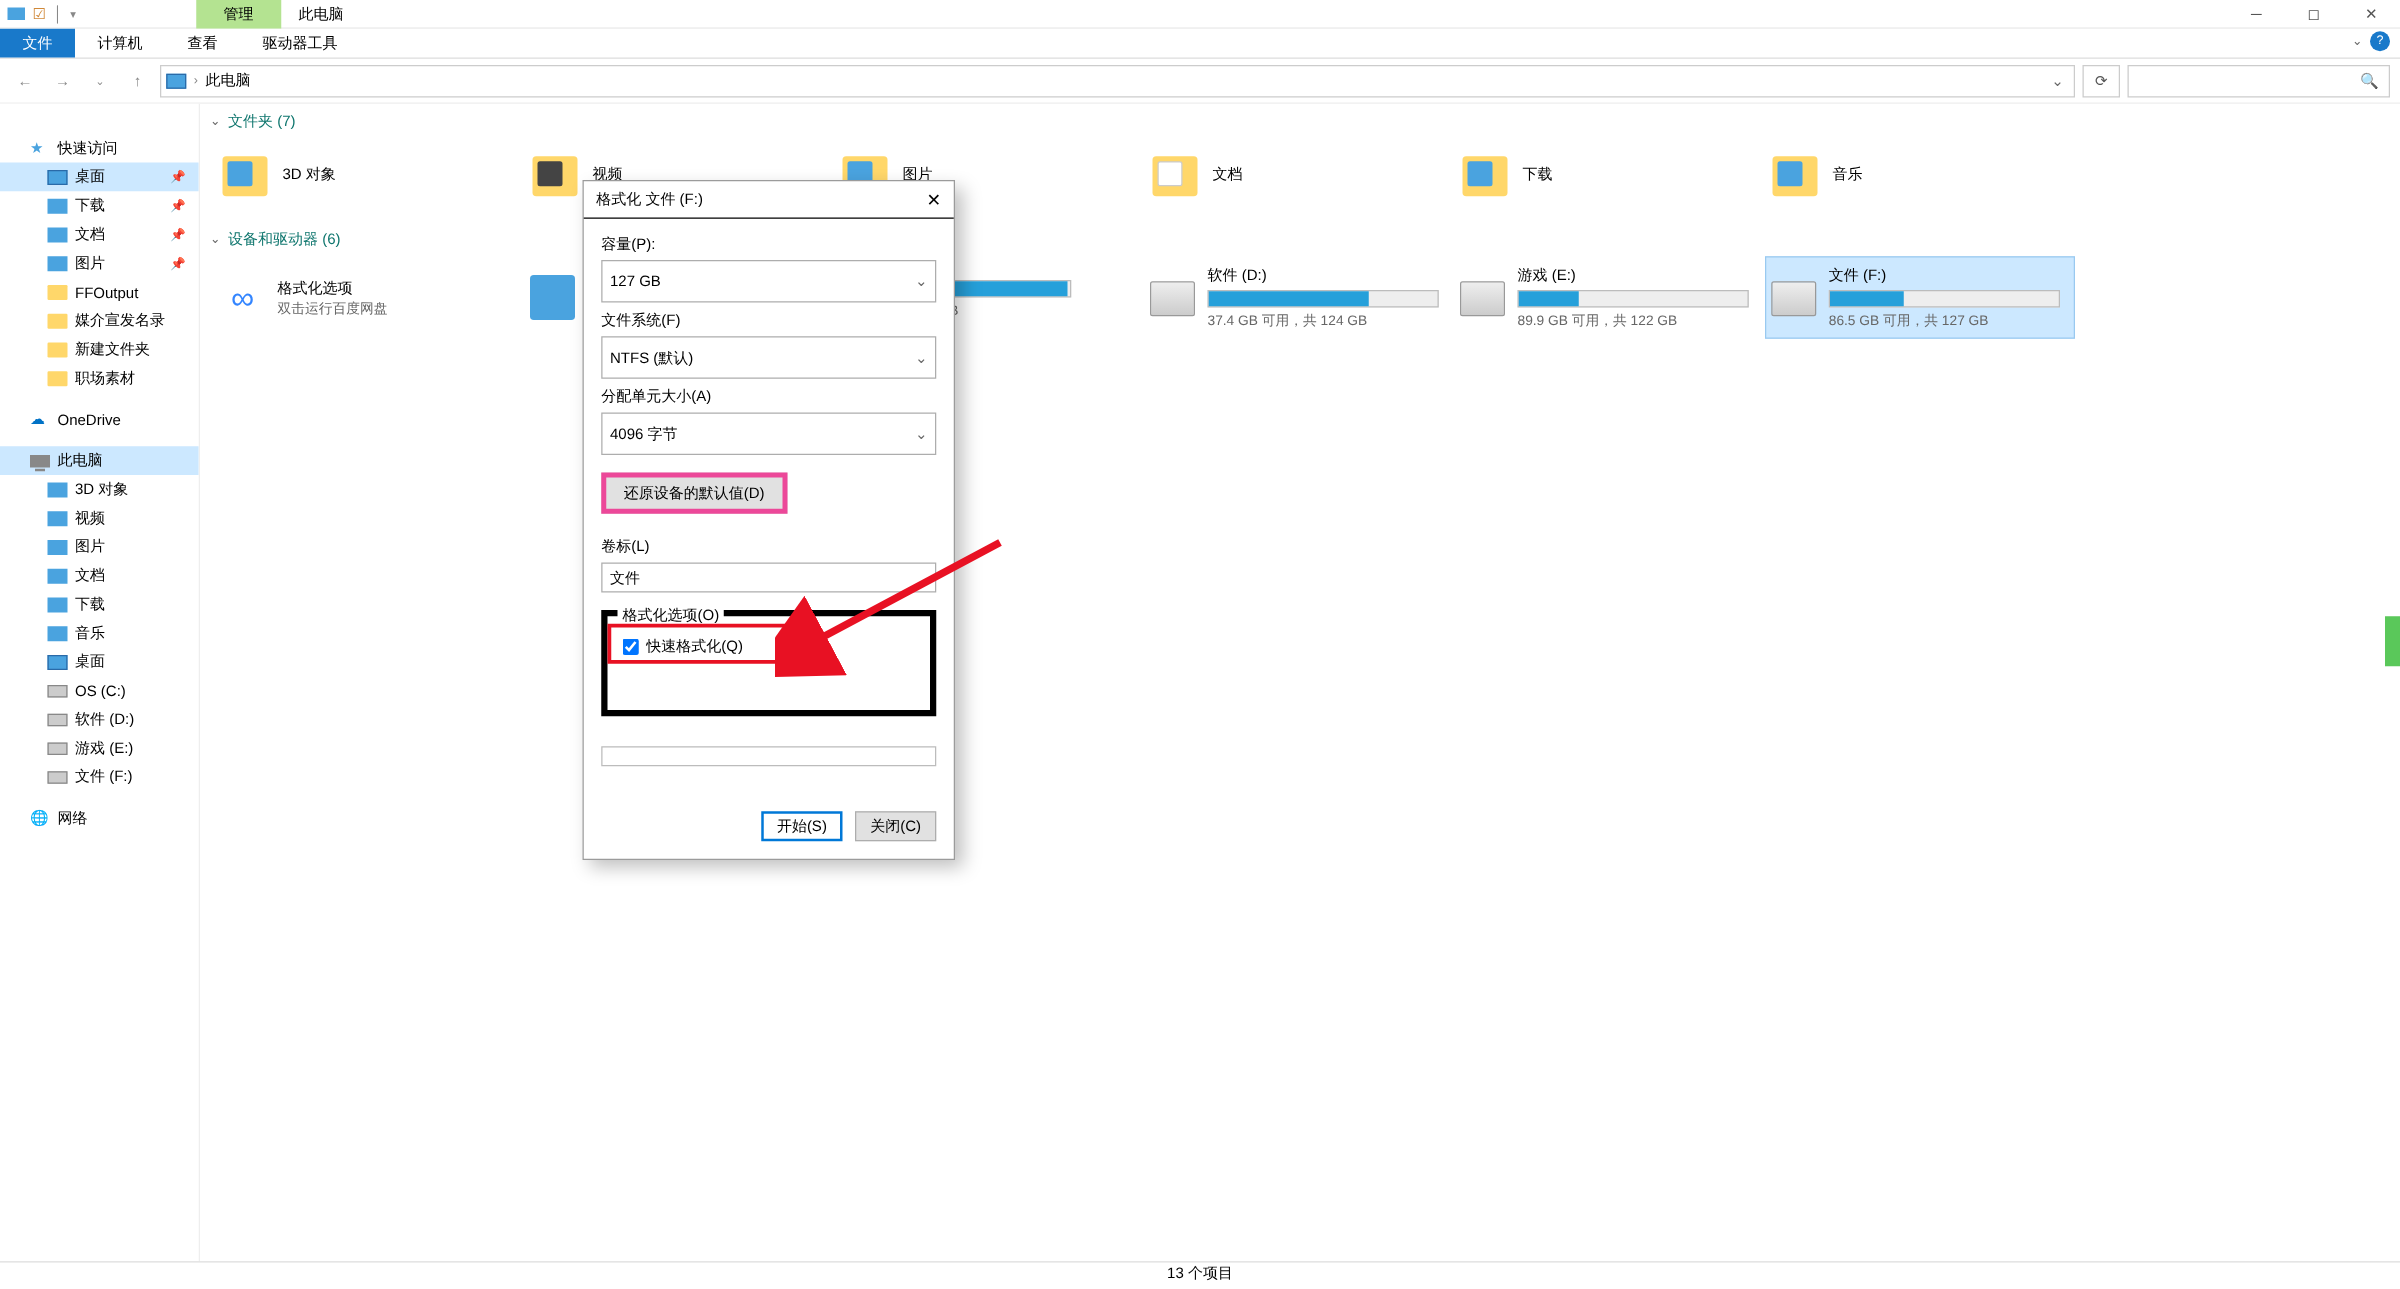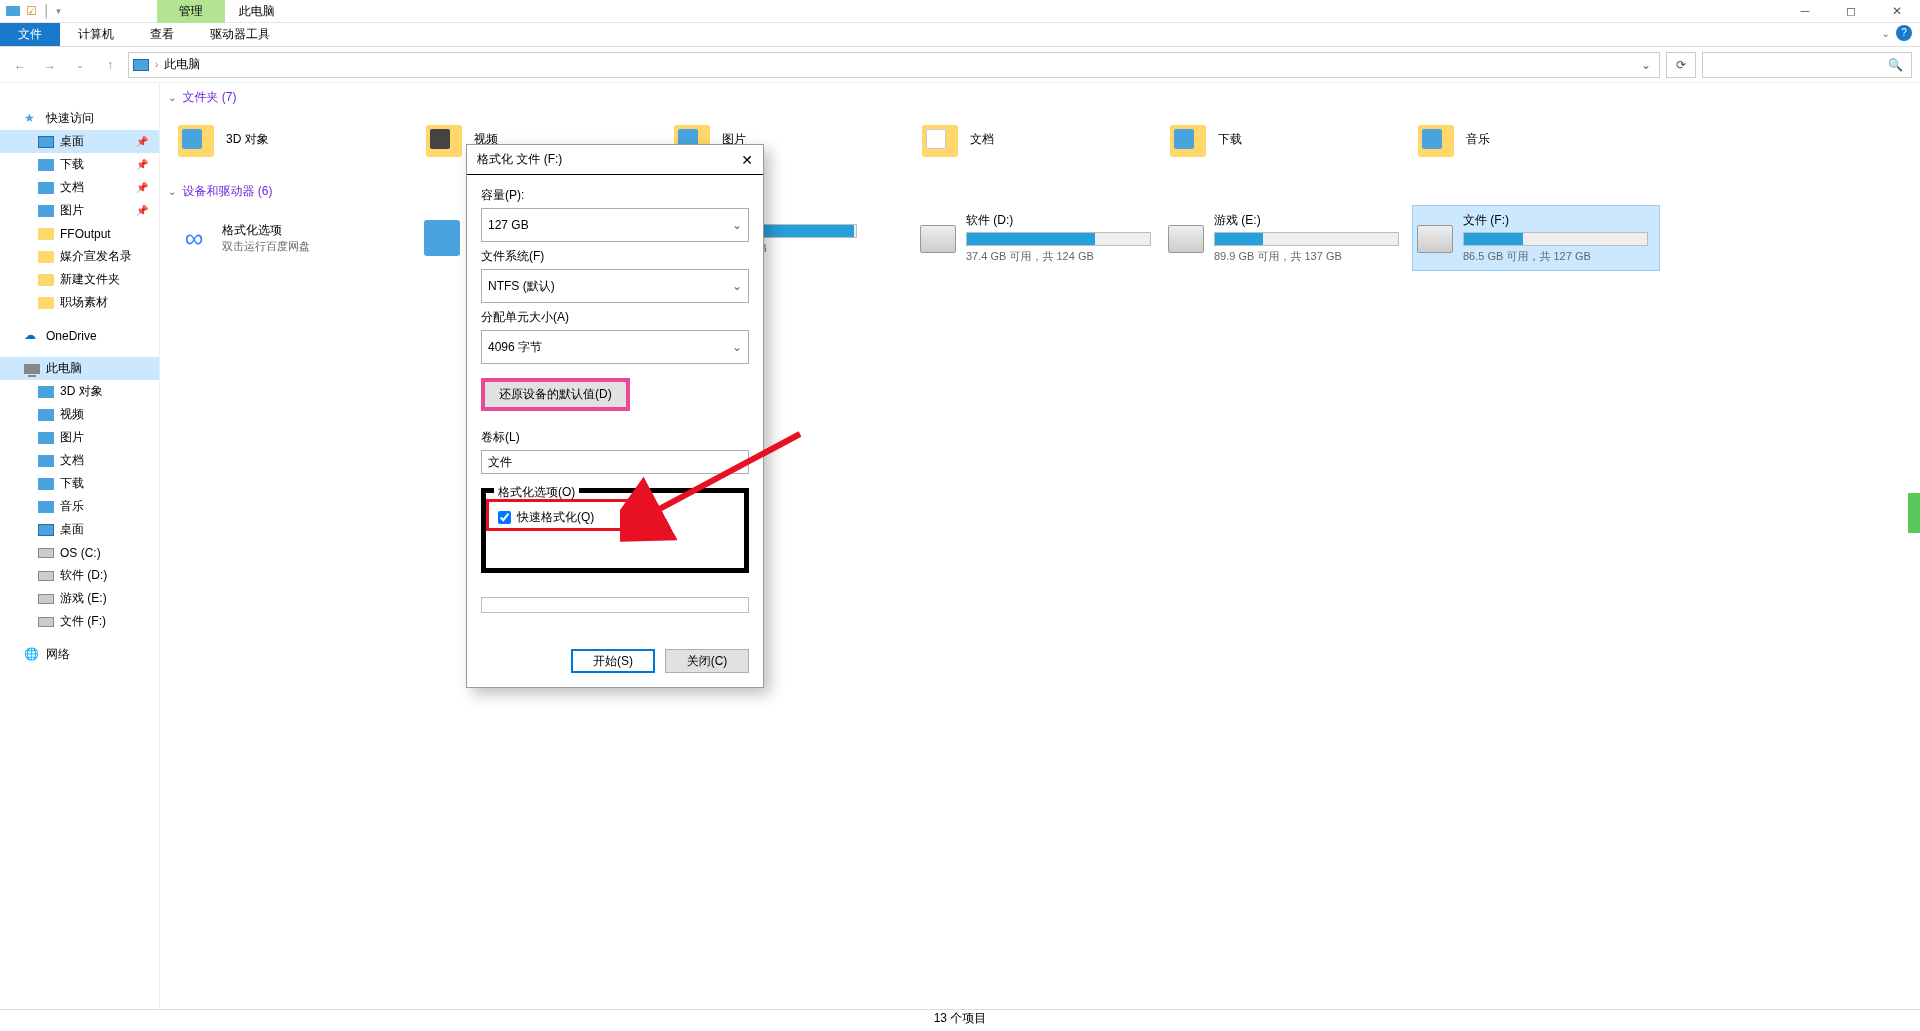--- a/index.html
+++ b/index.html
@@ -48,21 +48,21 @@
 .ic-cloud { color: #0072c6; }
 .ic-pc { background: #888; width: 16px; height: 10px; position: relative; }
 .ic-pc:after { content:''; position: absolute; bottom:-3px; left:4px; width:8px; height:2px; background:#888; }
 .ic-drive { background: #ccc; width: 16px; height: 10px; border: 1px solid #888; }
 .ic-net { color: #4aa3df; }
 
 
 .content { position: absolute; left: 160px; right: 0; top: 83px; bottom: 22px; overflow: hidden; }
 .group-header { display: flex; align-items: center; height: 28px; padding-left: 8px; gap: 6px; }
 .expand-arrow { color: #666; font-size: 10px; }
-.group-title { color: #6d28d9; }
+.group-title { color: #0f766e; }
 .items-row { display: flex; flex-wrap: wrap; padding-left: 12px; }
 .item-tile { width: 248px; height: 56px; display: flex; align-items: center; gap: 10px; padding: 4px; }
 .folder-ic { width: 40px; height: 40px; position: relative; flex-shrink: 0; }
 .folder-ic .back { position: absolute; inset: 6px 2px 2px 2px; background: #ffd76a; border-radius: 3px; }
 .folder-ic .front { position: absolute; left: 6px; top: 10px; width: 20px; height: 20px; background: #4aa3df; border-radius: 2px; }
 .item-label { font-size: 12px; }
 .item-sub { font-size: 11px; color: #666; }
 
 .drive-tile { width: 248px; display: flex; gap: 10px; padding: 6px 4px; align-items: center; }
 .drive-tile.sel { background: #cce8ff; border: 1px solid #99c9f0; }
@@ -88,21 +88,21 @@
 .modal-body { padding: 6px 14px; }
 .field-label { font-size: 12px; margin-top: 6px; margin-bottom: 4px; }
 .field-select, .field-input { width: 100%; height: 24px; border: 1px solid #adadad; font-size: 12px; padding: 16px 6px; background: #fff; display: flex; align-items: center; justify-content: space-between; }
 .field-select .caret { color: #666; }
 .modal-btn { display: inline-block; padding: 4px 14px; border: 4px solid #ec4899; background: #e1e1e1; font-size: 12px; margin-top: 14px; }
 .fieldset { border: 5px solid #000000; margin-top: 14px; padding: 10px 8px 36px 8px; position: relative; }
 .fieldset .legend { position: absolute; top: -9px; left: 8px; background: #fff; padding: 0 4px; font-size: 12px; }
 .checkbox-row { display: flex; align-items: center; gap: 6px; padding: 6px 4px; }
 .red-box { position: absolute; left: 0px; top: 6px; width: 148px; height: 32px; border: 3px solid #e81123; }
 .modal-footer { position: absolute; bottom: 14px; right: 14px; display: flex; gap: 10px; }
-.footer-btn { width: 84px; height: 24px; border: 1px solid #adadad; background: #e1e1e1; font-size: 12px; display: flex; align-items: center; justify-content: center; }
+.footer-btn { width: 65px; height: 24px; border: 1px solid #adadad; background: #e1e1e1; font-size: 12px; display: flex; align-items: center; justify-content: center; }
 .footer-btn.primary { border: 2px solid #0078d7; background: #fff; }
 .progress-empty { height: 16px; border: 1px solid #bcbcbc; margin-top: 24px; }
 
 
 .arrow-ann { position: absolute; left: 620px; top: 424px; pointer-events: none; }
 
 input[type=text] { border: 1px solid #adadad; height: 24px; width: 100%; font-size: 12px; padding: 0 6px; }
 input[type=checkbox] { width: 13px; height: 13px; }
 </style>
 </head>
@@ -343,21 +343,21 @@
         <div class="drive-sub">37.4 GB 可用，共 124 GB</div>
       </div>
     </div>
     <div class="drive-tile">
       <div class="drive-ic"></div>
       <div class="drive-info">
         <div class="item-label">游戏 (E:)</div>
         <div class="drive-bar">
             <div class="drive-fill" style="width:26%"></div>
           </div>
-        <div class="drive-sub">89.9 GB 可用，共 137 GB</div>
+        <div class="drive-sub">89.9 GB 可用，共 122 GB</div>
       </div>
     </div>
     <div class="drive-tile sel">
       <div class="drive-ic"></div>
       <div class="drive-info">
         <div class="item-label">文件 (F:)</div>
         <div class="drive-bar">
             <div class="drive-fill" style="width:32%"></div>
           </div>
         <div class="drive-sub">86.5 GB 可用，共 127 GB</div>

